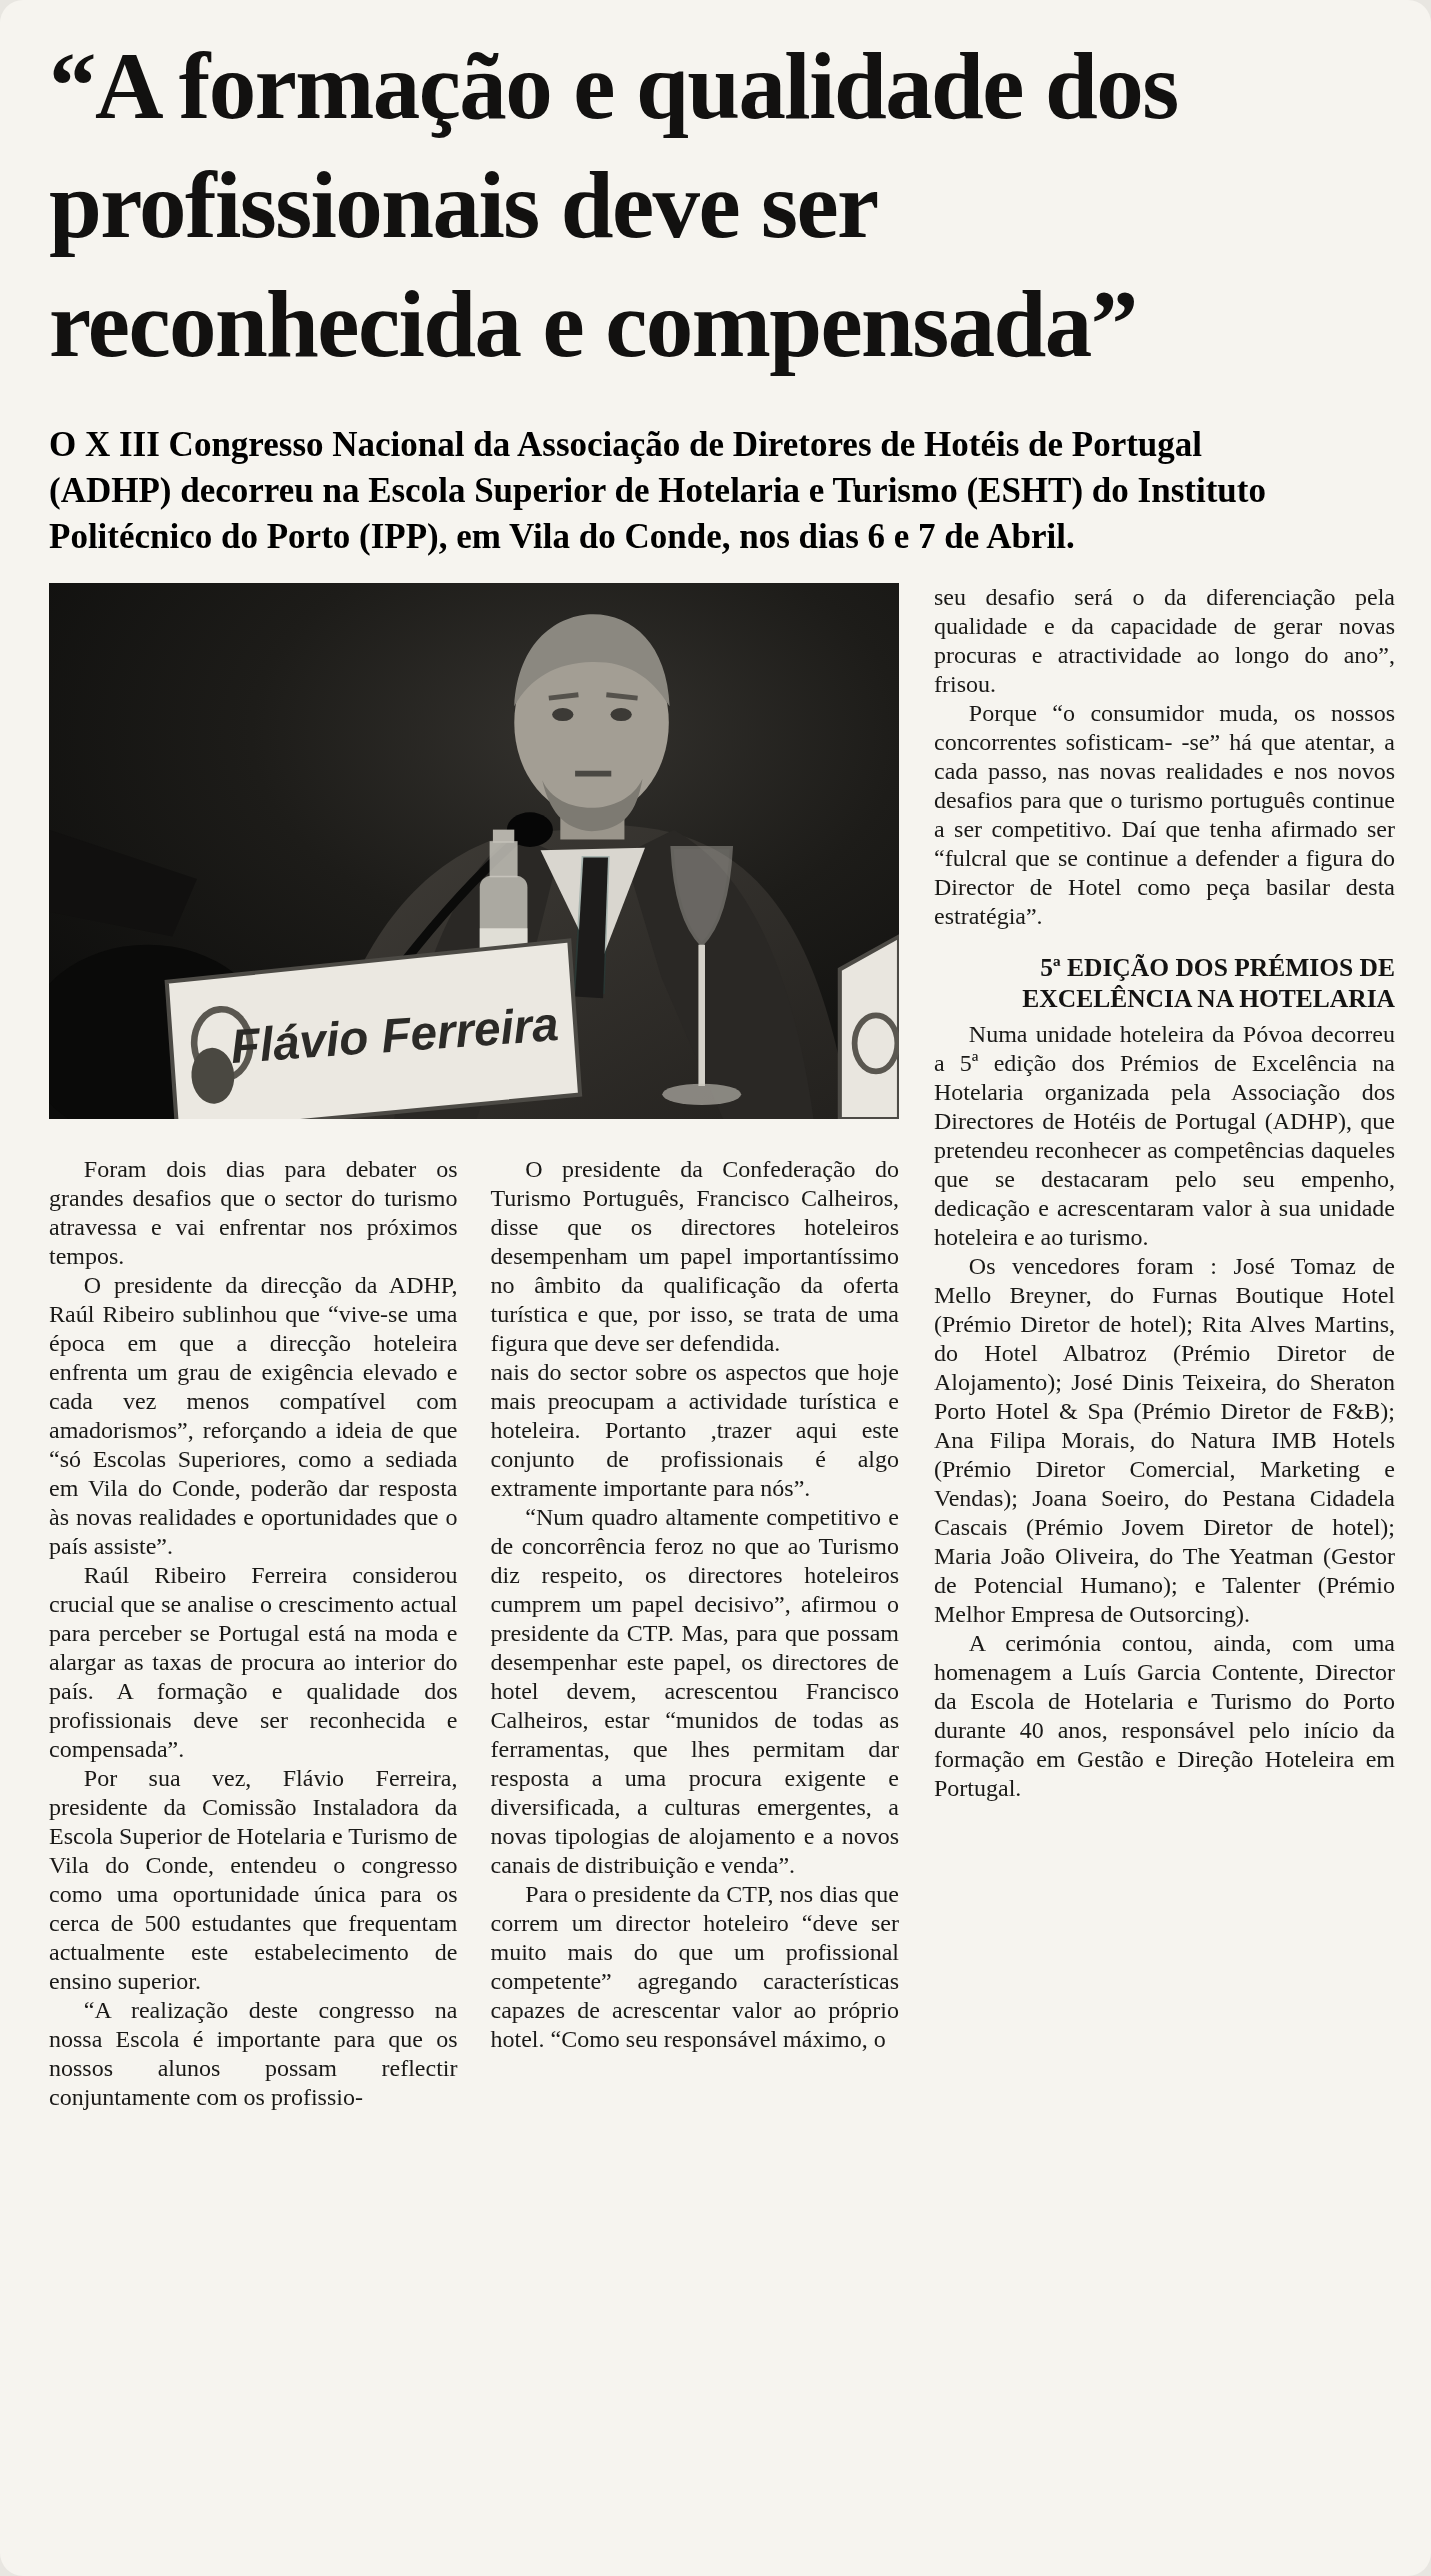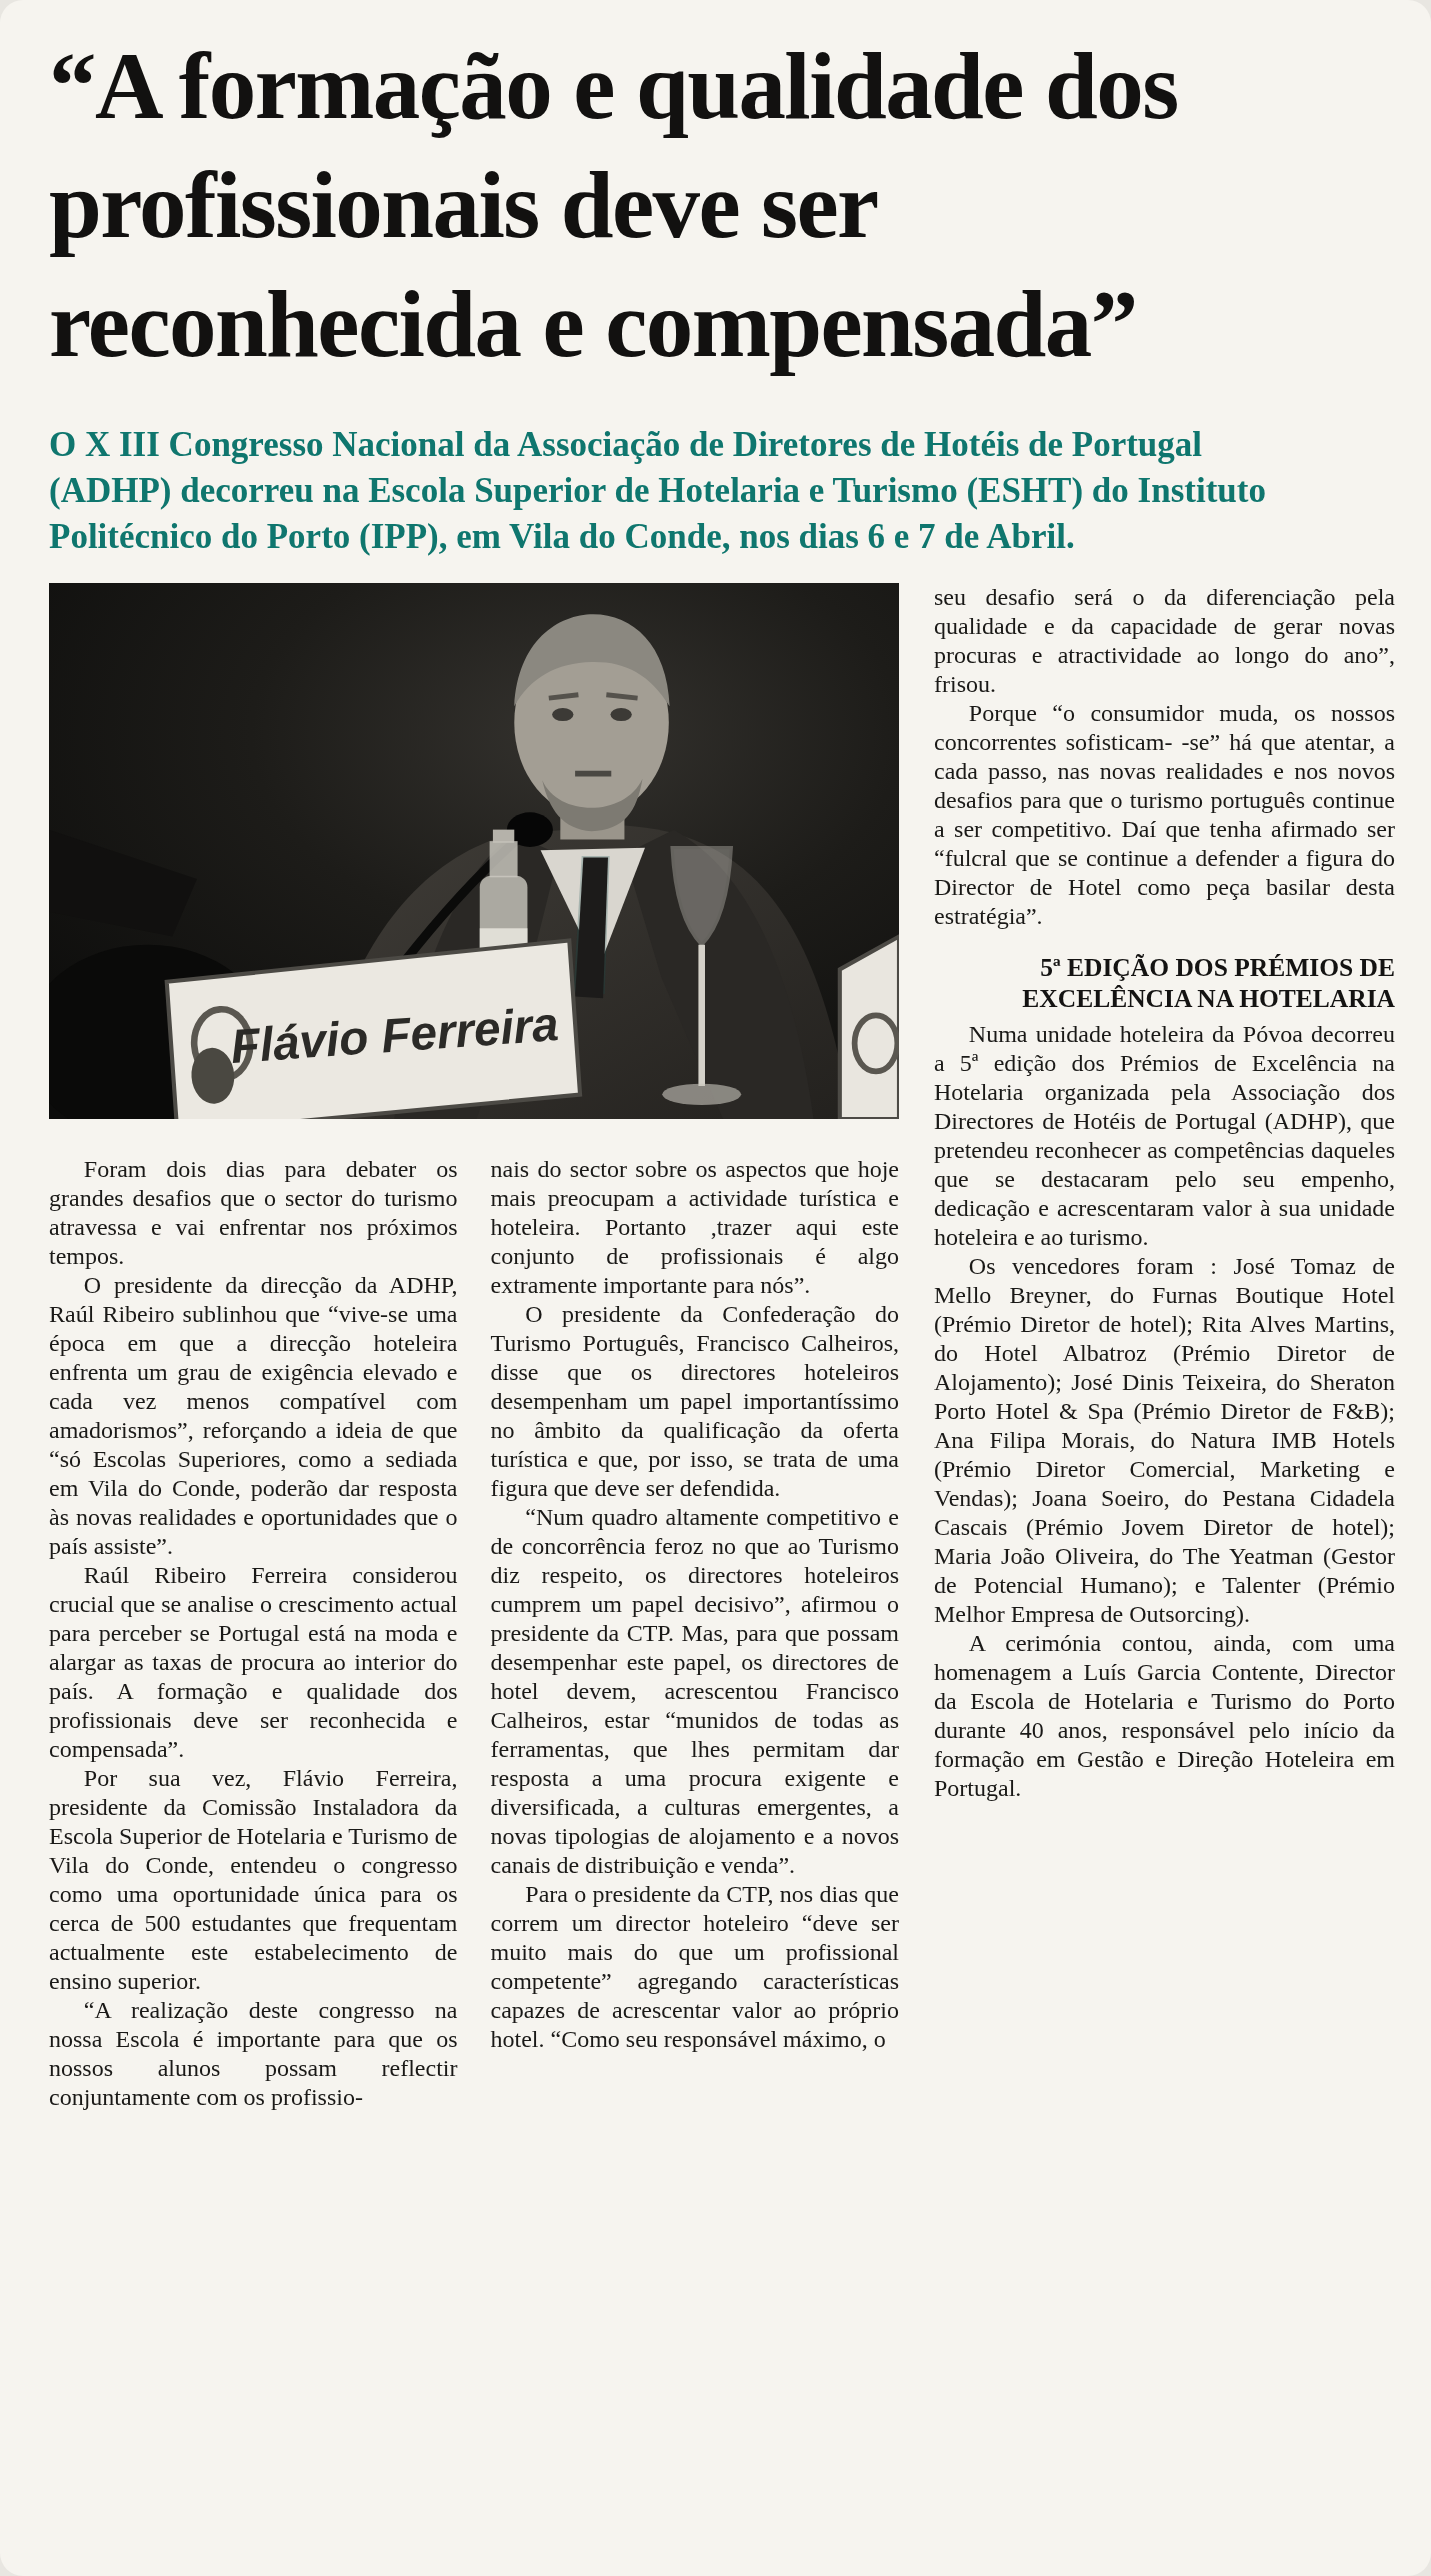--- a/index.html
+++ b/index.html
@@ -23,21 +23,21 @@
     font-weight:700;
     letter-spacing:-1.6px;
     color:#121110;
   }
   .lead {
     margin-top:38px;
     max-width:1225px;
     font-size:35px;
     line-height:46px;
     font-weight:700;
-    color:#0f766e;
+    color:#000000;
   }
   .article { display:flex; margin-top:23px; }
   .left-zone { width:850px; flex:0 0 auto; }
   .right-zone { width:466px; flex:0 0 auto; margin-left:30px; padding-left:5px; }
   .photo-frame {
     width:850px; height:536px;
     background:#181715;
     position:relative;
   }
   .photo-frame svg { display:block; width:100%; height:100%; }
@@ -147,22 +147,22 @@
 
       <div class="two-cols">
         <div class="col">
           <p class="para">Foram dois dias para debater os grandes desafios que o sector do turismo atravessa e vai enfrentar nos próximos tempos.</p>
           <p class="para">O presidente da direcção da ADHP, Raúl Ribeiro sublinhou que “vive-se uma época em que a direcção hoteleira enfrenta um grau de exigência elevado e cada vez menos compatível com amadorismos”, reforçando a ideia de que “só Escolas Superiores, como a sediada em Vila do Conde, poderão dar resposta às novas realidades e oportunidades que o país assiste”.</p>
           <p class="para">Raúl Ribeiro Ferreira considerou crucial que se analise o crescimento actual para perceber se Portugal está na moda e alargar as taxas de procura ao interior do país. A formação e qualidade dos profissionais deve ser reconhecida e compensada”.</p>
           <p class="para">Por sua vez, Flávio Ferreira, presidente da Comissão Instaladora da Escola Superior de Hotelaria e Turismo de Vila do Conde, entendeu o congresso como uma oportunidade única para os cerca de 500 estudantes que frequentam actualmente este estabelecimento de ensino superior.</p>
           <p class="para">“A realização deste congresso na nossa Escola  é importante para que os nossos alunos possam reflectir conjuntamente com os profissio-</p>
         </div>
         <div class="col">
+          <p class="para">O presidente da Confederação do Turismo Português, Francisco Calheiros,  disse que os directores hoteleiros desempenham um papel importantíssimo no âmbito da qualificação da oferta turística e que, por isso, se trata de uma figura que deve ser defendida.</p>
           <p class="para cont">nais do sector sobre os aspectos que hoje mais preocupam a actividade turística e hoteleira. Portanto ,trazer aqui este conjunto de profissionais é algo extramente importante para nós”.</p>
-          <p class="para">O presidente da Confederação do Turismo Português, Francisco Calheiros,  disse que os directores hoteleiros desempenham um papel importantíssimo no âmbito da qualificação da oferta turística e que, por isso, se trata de uma figura que deve ser defendida.</p>
           <p class="para">“Num quadro altamente competitivo e de concorrência feroz no que ao Turismo diz respeito, os directores hoteleiros cumprem um papel decisivo”, afirmou o presidente da CTP. Mas, para que possam desempenhar este papel, os directores de hotel devem, acrescentou Francisco Calheiros, estar “munidos de todas as ferramentas, que lhes permitam dar resposta a uma procura exigente e diversificada, a culturas emergentes, a novas tipologias de alojamento e a novos canais de distribuição e venda”.</p>
           <p class="para">Para o presidente da CTP, nos dias que correm um director hoteleiro “deve ser muito mais do que um profissional competente” agregando características capazes de acrescentar valor ao próprio hotel. “Como seu responsável máximo, o</p>
         </div>
       </div>
     </div>
 
     <div class="right-zone">
       <p class="para cont">seu desafio será o da diferenciação pela qualidade e da capacidade de gerar novas procuras e atractividade ao longo do ano”, frisou.</p>
       <p class="para">Porque “o consumidor muda, os nossos concorrentes sofisticam- -se” há que atentar, a cada passo, nas novas realidades e nos novos desafios para que o turismo português continue a ser competitivo. Daí que tenha afirmado ser “fulcral que se continue a defender a figura do Director de Hotel como peça basilar desta estratégia”.</p>
       <h2 class="subhead">5ª EDIÇÃO DOS PRÉMIOS DE EXCELÊNCIA NA HOTELARIA</h2>

